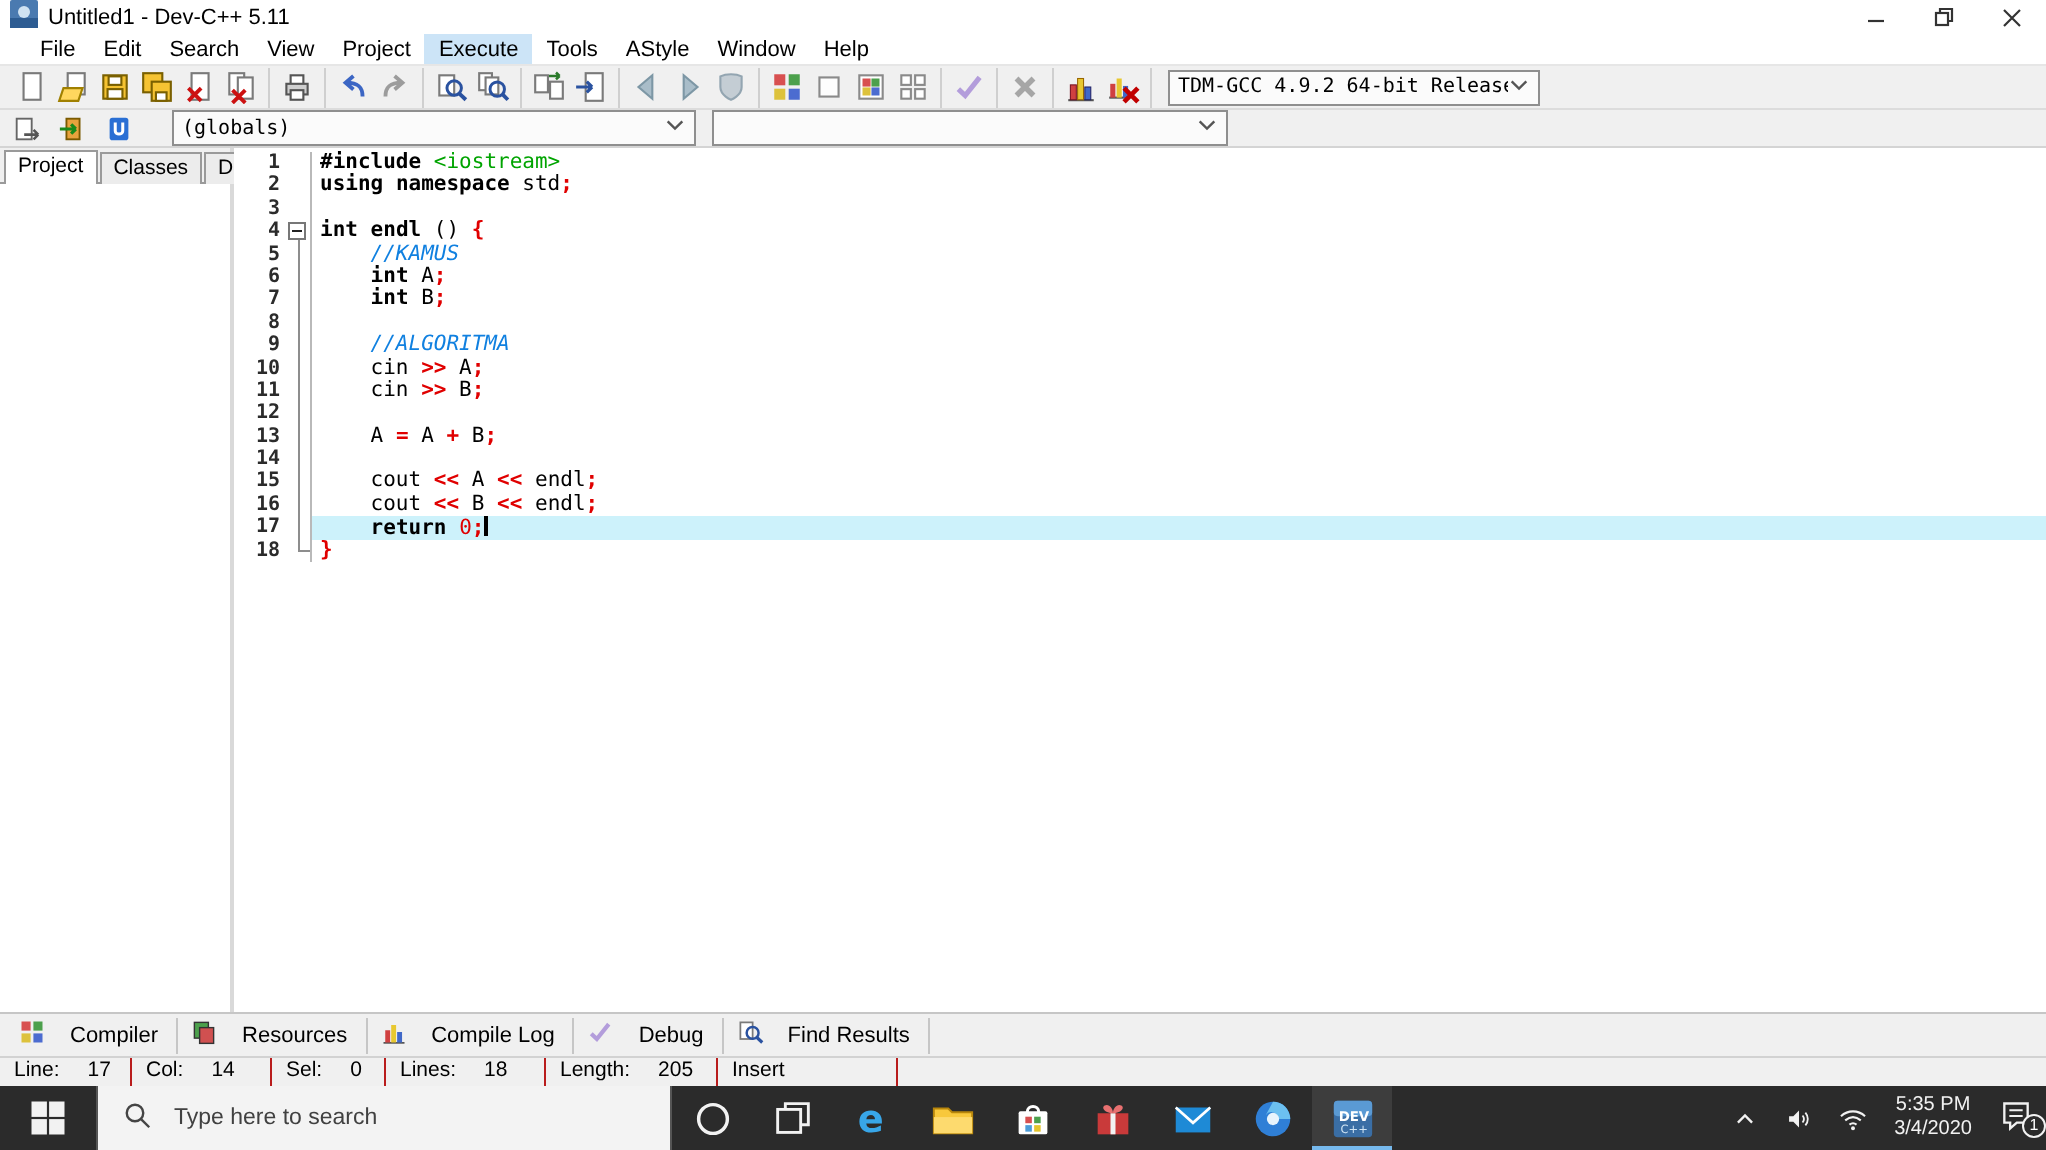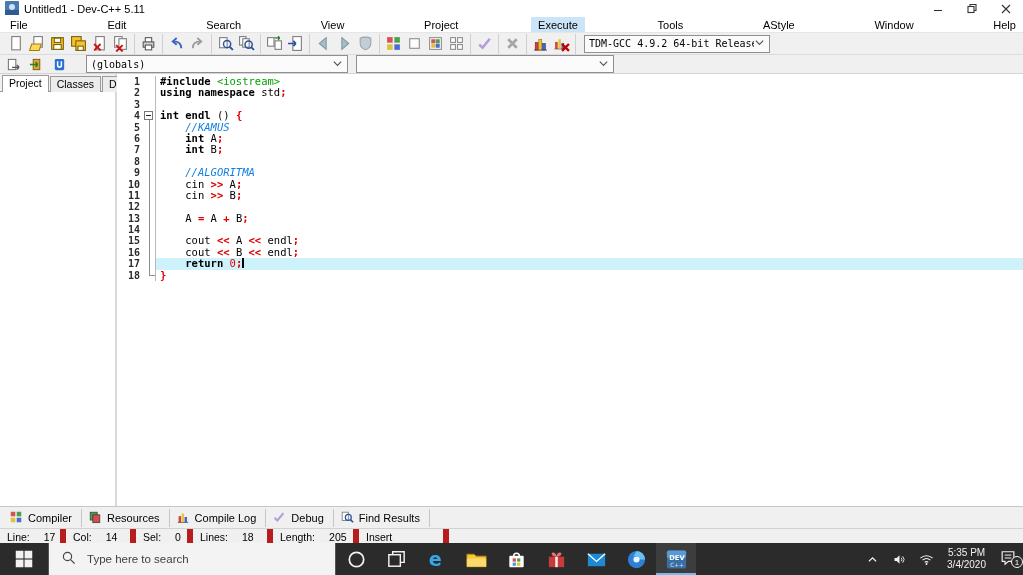--- a/index.html
+++ b/index.html
@@ -7,21 +7,21 @@
   body { font-family:"Liberation Sans", sans-serif; background:#f0f0f0; font-size:11px; color:#000; }
   #screen { width:1023px; height:575px; display:flex; flex-direction:column; }
 
   
   #titlebar { height:17px; background:#ffffff; display:flex; align-items:center; padding-left:5px; flex:0 0 auto; }
   #title-text { margin-left:5px; font-size:11px; }
   #win-controls { margin-left:auto; display:flex; height:100%; }
   .win-btn { width:34px; height:100%; display:flex; align-items:center; justify-content:center; }
 
   
-  #menubar { height:16px; background:#ffffff; display:flex; align-items:stretch; padding-left:3px; flex:0 0 auto; border-bottom:1px solid #e6e6e6;justify-content:space-between; }
+  #menubar { height:16px; background:#ffffff; display:flex; align-items:stretch; padding-left:13px; flex:0 0 auto; border-bottom:1px solid #e6e6e6; }
   .menu-item { padding:0 7px; line-height:16px; font-size:11px; }
   .menu-item.hl { background:#cce4f7; }
 
   
   #toolbar1 { height:22px; background:#f0f0f0; border-bottom:1px solid #dcdcdc; display:flex; align-items:center; padding-left:2px; flex:0 0 auto; }
   .tb-group { display:flex; align-items:center; height:20px; padding:0 3px; border-right:1px solid #cfcfcf; }
   .tb-btn { width:21px; height:20px; display:flex; align-items:center; justify-content:center; }
   .dd { height:18px; background:#fbfbfb; border:1px solid #8f8f8f; display:flex; align-items:center; font-family:"DejaVu Sans Mono", monospace; font-size:10px; padding:0 4px; }
   .dd .dd-val { flex:1; white-space:nowrap; overflow:hidden; }
   #compiler-select { width:186px; margin-left:8px; }
@@ -56,25 +56,25 @@
   .tk-kw { font-weight:bold; color:#000; }
   .tk-pl { color:#000; }
   .tk-inc { color:#00a400; }
   .tk-cm { color:#1080e0; font-style:italic; }
   .tk-op { color:#e00000; font-weight:bold; }
   .tk-num { color:#e00000; }
   .caret { display:inline-block; width:1.5px; height:10px; background:#000; vertical-align:-1px; }
 
   
   #bottom-tabs { height:22px; background:#f0f0f0; border-top:1px solid #c6c6c6; display:flex; align-items:center; padding-left:3px; flex:0 0 auto; }
-  .btab { display:flex; align-items:center; gap:5px; padding:0 9px 0 6px; height:18px; border-right:1px solid #c6c6c6; font-size:11px; }
+  .btab { display:flex; align-items:center; gap:12px; padding:0 9px 0 6px; height:18px; border-right:1px solid #c6c6c6; font-size:11px; }
 
   
   #statusbar { height:15px; background:#f0f0f0; border-top:1px solid #d2d2d2; display:flex; align-items:stretch; font-size:10.5px; flex:0 0 auto; }
-  .sseg { display:flex; align-items:flex-end; padding-left:7px; border-right:6px solid #b91c1c; gap:14px; }
+  .sseg { display:flex; align-items:flex-start; padding-left:7px; border-right:1px solid #b91c1c; gap:14px; }
   .sseg .sval { font-size:10.5px; }
 
   
   #taskbar { height:32px; background:#2b2b2b; display:flex; align-items:stretch; flex:0 0 auto; }
   #start-btn { width:48px; display:flex; align-items:center; justify-content:center; }
   #task-search { width:288px; background:#f3f3f3; border-left:1px solid #555; border-right:1px solid #555; display:flex; align-items:center; gap:9px; padding:0 11px; color:#414141; font-size:11.5px; }
   .tb-app { width:40px; display:flex; align-items:center; justify-content:center; position:relative; }
   .tb-app.active { background:#3d3d3d; box-shadow: inset 0 -2px 0 #76b9ed; }
   #tray { margin-left:auto; display:flex; align-items:center; }
   .tray-item { padding:0 5px; display:flex; align-items:center; justify-content:center; position:relative; }

